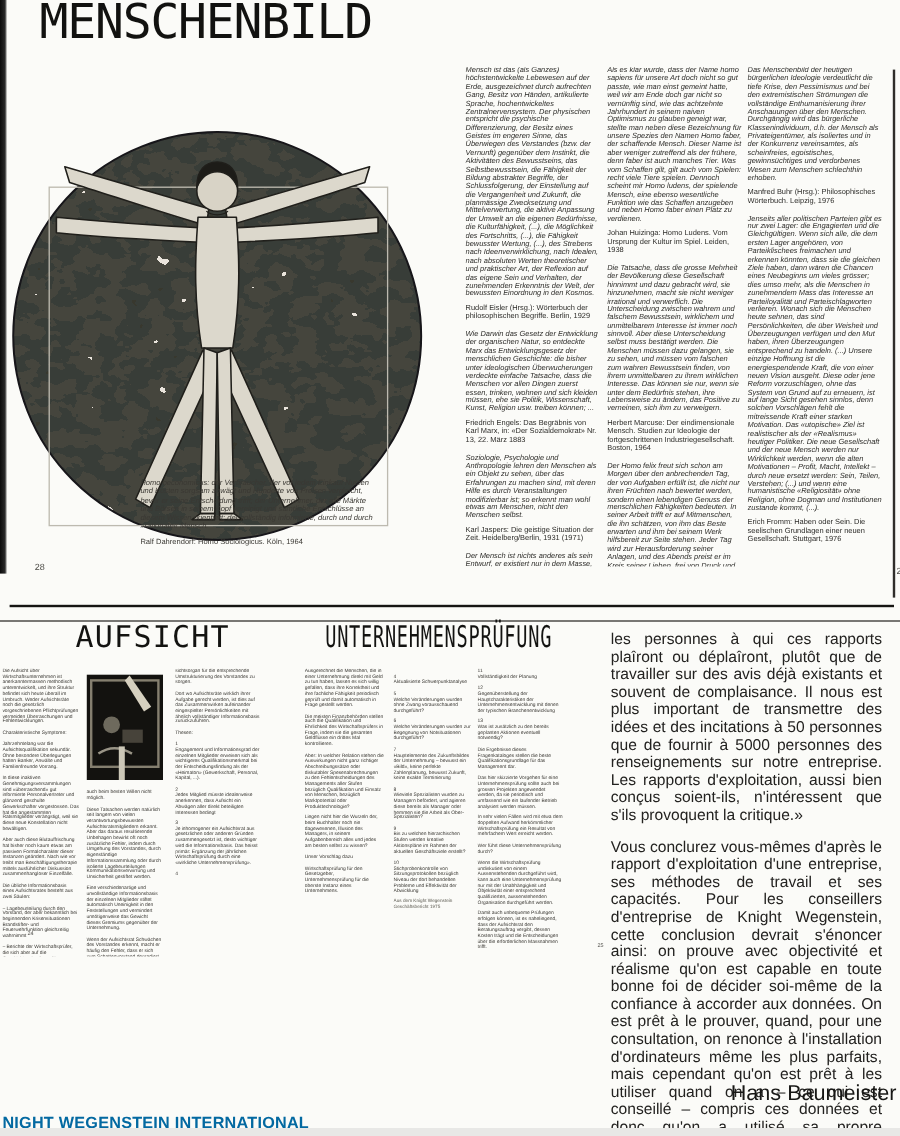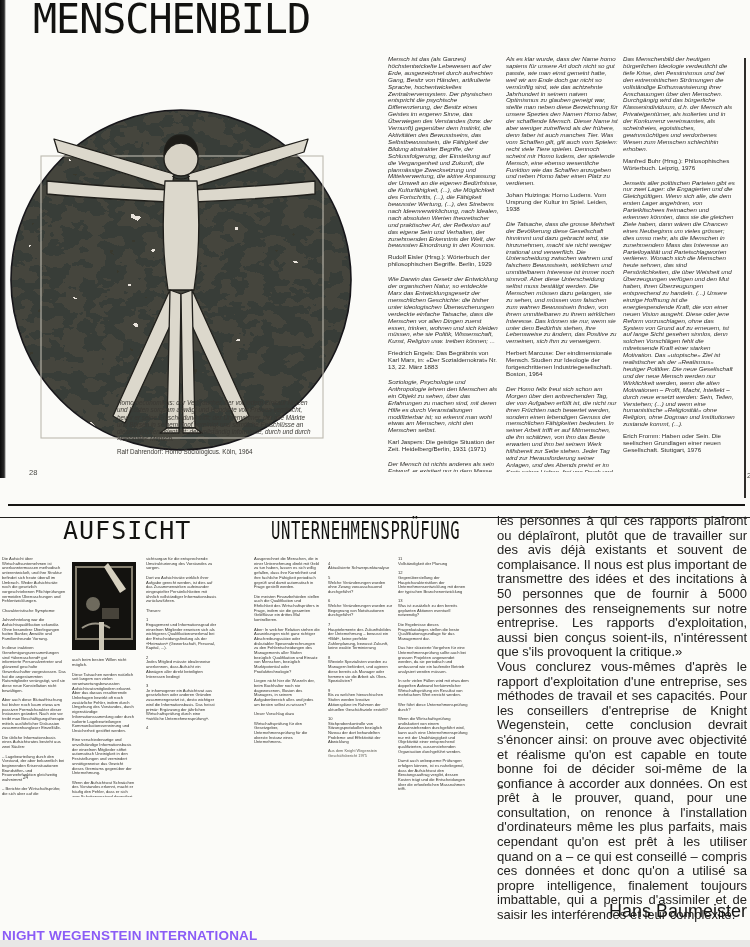--- a/index.html
+++ b/index.html
@@ -40,24 +40,24 @@
          transform:scaleX(0.62);transform-origin:left top;}
   .col-b{position:absolute;top:557px;width:64px;height:240px;overflow:hidden;
          font-size:4.1px;line-height:4.7px;color:#35332e;white-space:pre-line;}
   .col-ba{left:2px;} .col-bb{left:72px;} .col-bc{left:146px;width:72px;}
   .col-bd{left:254px;width:66px;} .col-be{left:328px;width:66px;} .col-bf{left:398px;width:72px;}
   .photo{display:block;margin:0 0 4px 0;}
   .note{margin-top:4px;color:#5b5950;font-size:3.9px;white-space:pre-line;}
 
   .fr{position:absolute;left:497px;top:514px;width:250px;font-size:13px;line-height:14.6px;
       color:#232220;text-align:justify;}
-  .fr p{margin:0;}
+  .fr p{margin:12px;}
 
   .footer-brand{position:absolute;left:2px;top:928px;font-size:13.5px;font-weight:bold;
-                letter-spacing:0.2px;color:#8b5cf6;}
+                letter-spacing:0.2px;color:#0369a1;}
   .footer-author{position:absolute;right:3px;top:901px;font-size:18px;color:#171715;}
 </style>
 </head>
 <body>
 
 <div class="sheet">
 
   <div class="gutter"></div>
   <div class="edge-right"></div>
 

